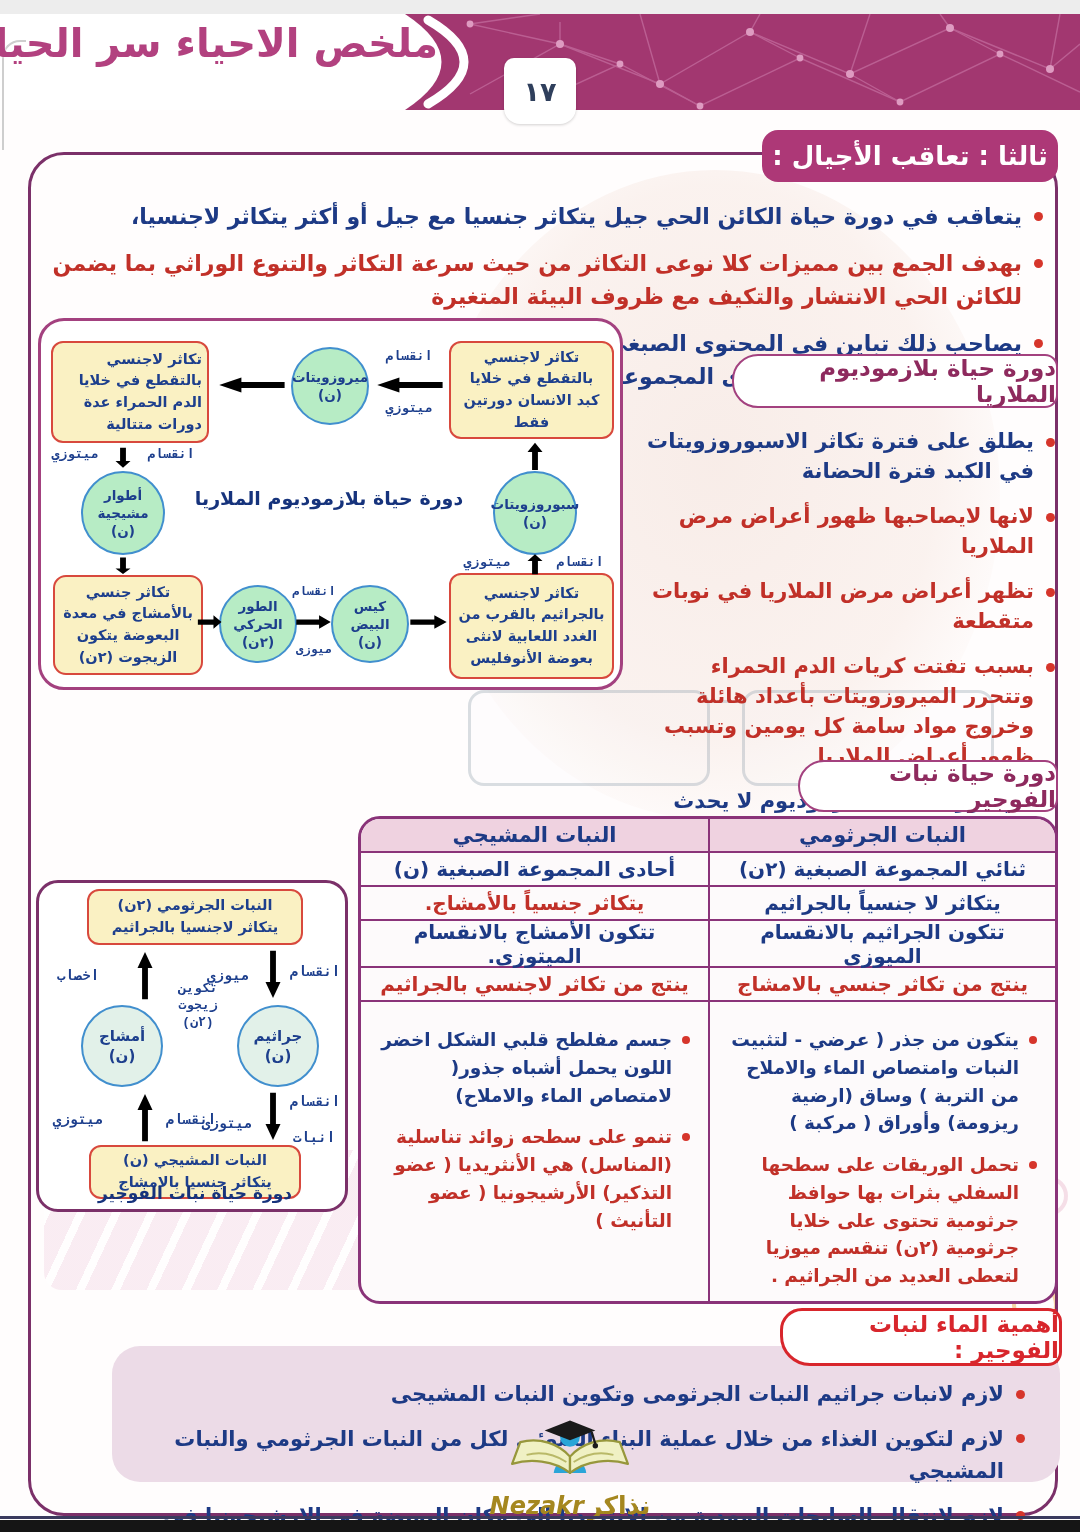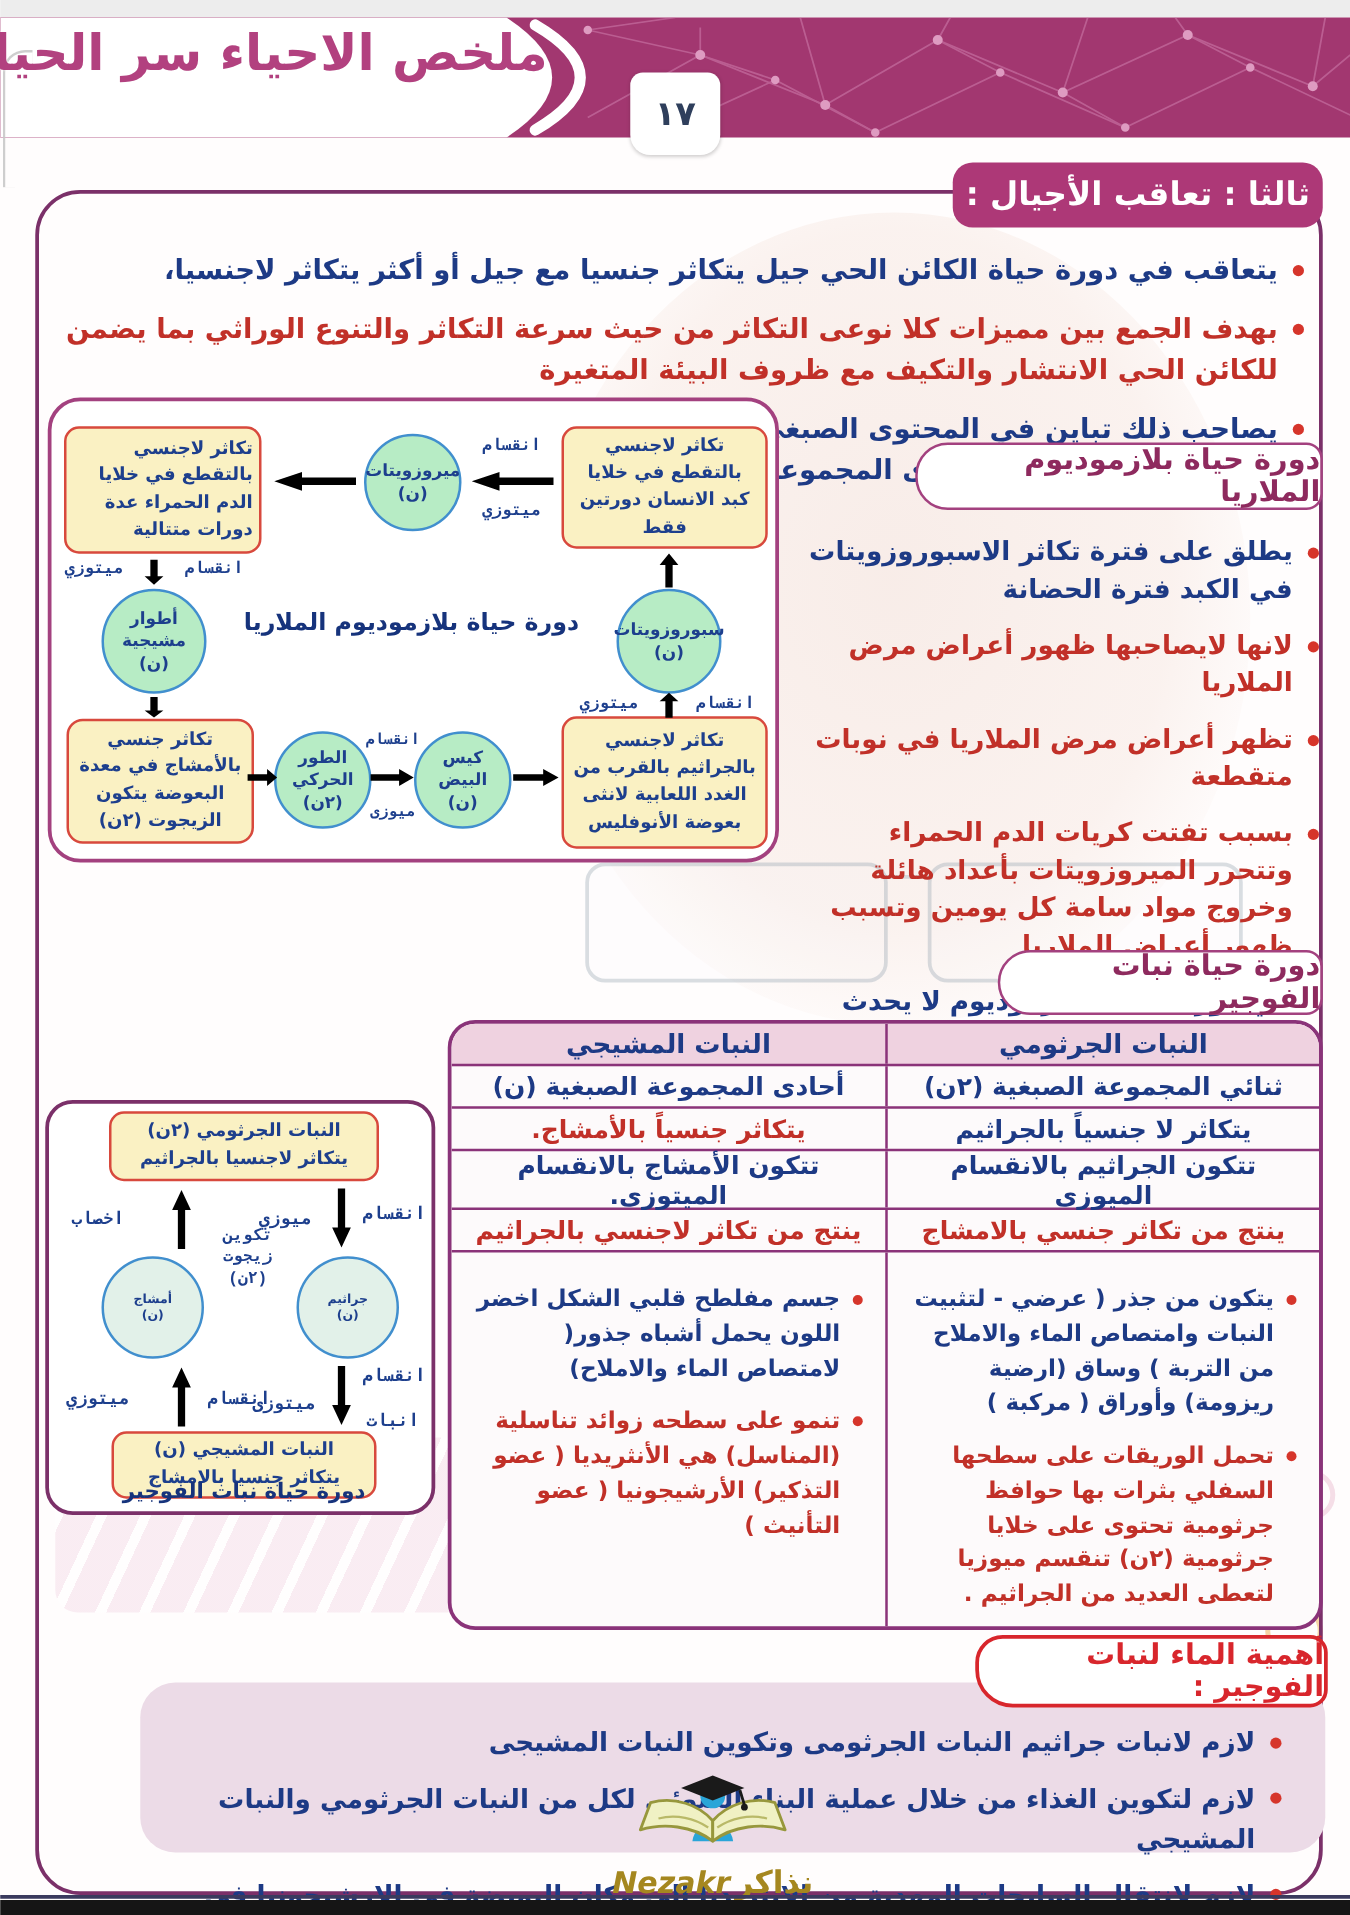--- a/index.html
+++ b/index.html
@@ -52,21 +52,21 @@
 
   
   .diagram { background:#ffffff; border:3px solid #a3417f; border-radius:26px; z-index:2; }
   .fdiagram { background:#ffffff; border:3px solid #7b3069; border-radius:22px; z-index:2; }
   .ybox { position:absolute; background:#faf1c3; border:2.5px solid #d8493d; border-radius:12px; color:#1d3f8d;
     font-weight:bold; display:flex; flex-direction:column; align-items:center; justify-content:center;
     text-align:center; font-size:14.5px; line-height:1.5; padding:3px 5px; }
   .gcircle { position:absolute; background:#b7ecc5; border:2.5px solid #418fce; border-radius:50%; color:#1d3f8d;
     font-weight:bold; display:flex; flex-direction:column; align-items:center; justify-content:center;
     text-align:center; font-size:13.5px; line-height:1.35; padding:4px; }
-  .gcircle.light { background:#e2f1e9; font-size:10px; }
+  .gcircle.light { background:#e2f1e9; font-size:15px; }
   .dlabel { position:absolute; color:#1d3f8d; font-weight:bold; font-size:13px; text-align:center; line-height:1.3;font-family:Liberation Mono, monospace; }
   .fdlabel { font-size:14px; }
   .dcaption { position:absolute; color:#16337c; font-weight:bold; text-align:center; }
   .arrow { position:absolute; }
 
   
   .ctable { left:358px; top:816px; width:700px; height:488px; border:3px solid #8a3379; border-radius:22px;
     overflow:hidden; display:flex; flex-direction:column; background:#fdfafb; z-index:2; }
   .trow { display:flex; border-bottom:2px solid #8a3379; }
   .trow:last-child { border-bottom:none; }

